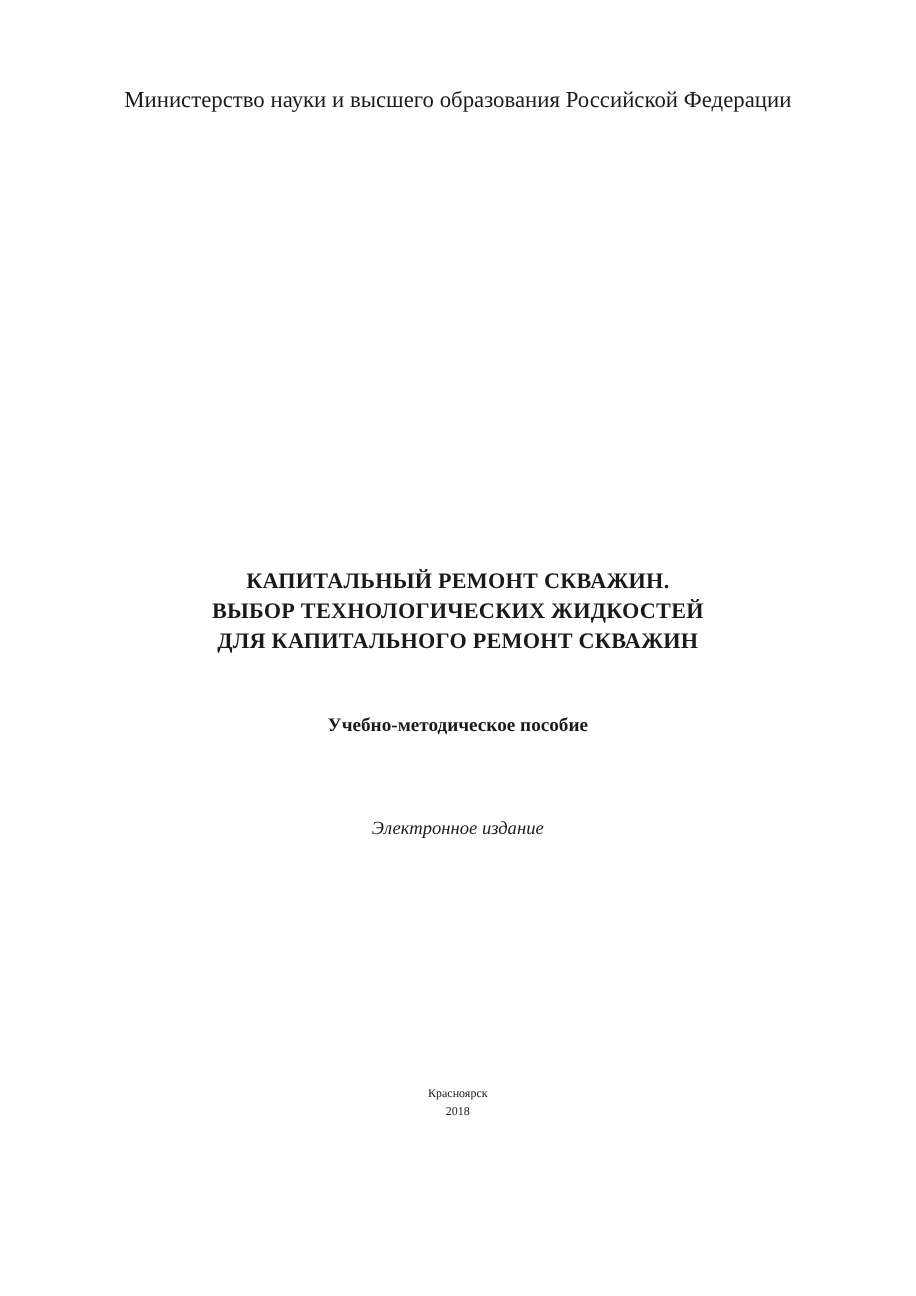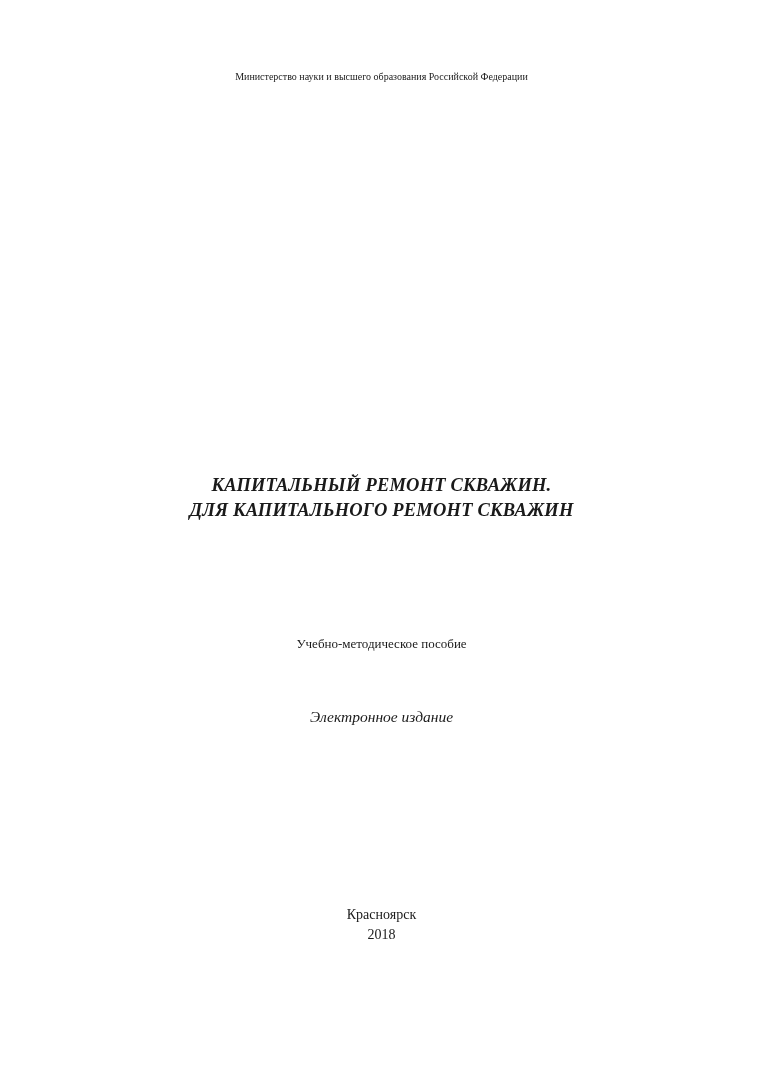--- a/index.html
+++ b/index.html
@@ -23,83 +23,84 @@
   }
   .center {
     text-align: center;
   }
   
   .publisher {
     position: absolute;
     top: 70px;
     left: 0;
     right: 0;
-    font-size: 10px;
+    font-size: 19px;
     line-height: 1.45;
   }
   .publisher .line {
     display: block;
     white-space: nowrap;
   }
   
   .title-block {
     position: absolute;
     top: 473px;
     left: 0;
     right: 0;
     font-size: 18.5px;
     font-weight: bold;
     line-height: 1.35;
     letter-spacing: 0.2px;
-    font-style: italic;
   }
   .title-block .line {
     display: block;
   }
   
   .subtitle {
     position: absolute;
-    top: 636px;
+    top: 596px;
     left: 0;
     right: 0;
-    font-size: 13px;
+    font-size: 16px;
+    font-weight: bold;
   }
   
   .edition {
     position: absolute;
-    top: 708px;
+    top: 682px;
     left: 0;
     right: 0;
     font-size: 15.5px;
     font-style: italic;
   }
   
   .imprint {
     position: absolute;
     top: 905px;
     left: 0;
     right: 0;
-    font-size: 14px;
+    font-size: 10px;
     line-height: 1.45;
   }
   .imprint .line {
     display: block;
   }
 </style>
 </head>
 <body>
 
 <div class="page">
 
   <div class="publisher center">
     <span class="line">Министерство науки и высшего образования Российской Федерации</span>
   </div>
 
   <div class="title-block center">
     <span class="line">КАПИТАЛЬНЫЙ РЕМОНТ СКВАЖИН.</span>
+    <span class="line">ВЫБОР ТЕХНОЛОГИЧЕСКИХ ЖИДКОСТЕЙ</span>
     <span class="line">ДЛЯ КАПИТАЛЬНОГО РЕМОНТ СКВАЖИН</span>
   </div>
 
   <div class="subtitle center">Учебно-методическое пособие</div>
 
   <div class="edition center">Электронное издание</div>
 
   <div class="imprint center">
     <span class="line">Красноярск</span>
     <span class="line">2018</span>

